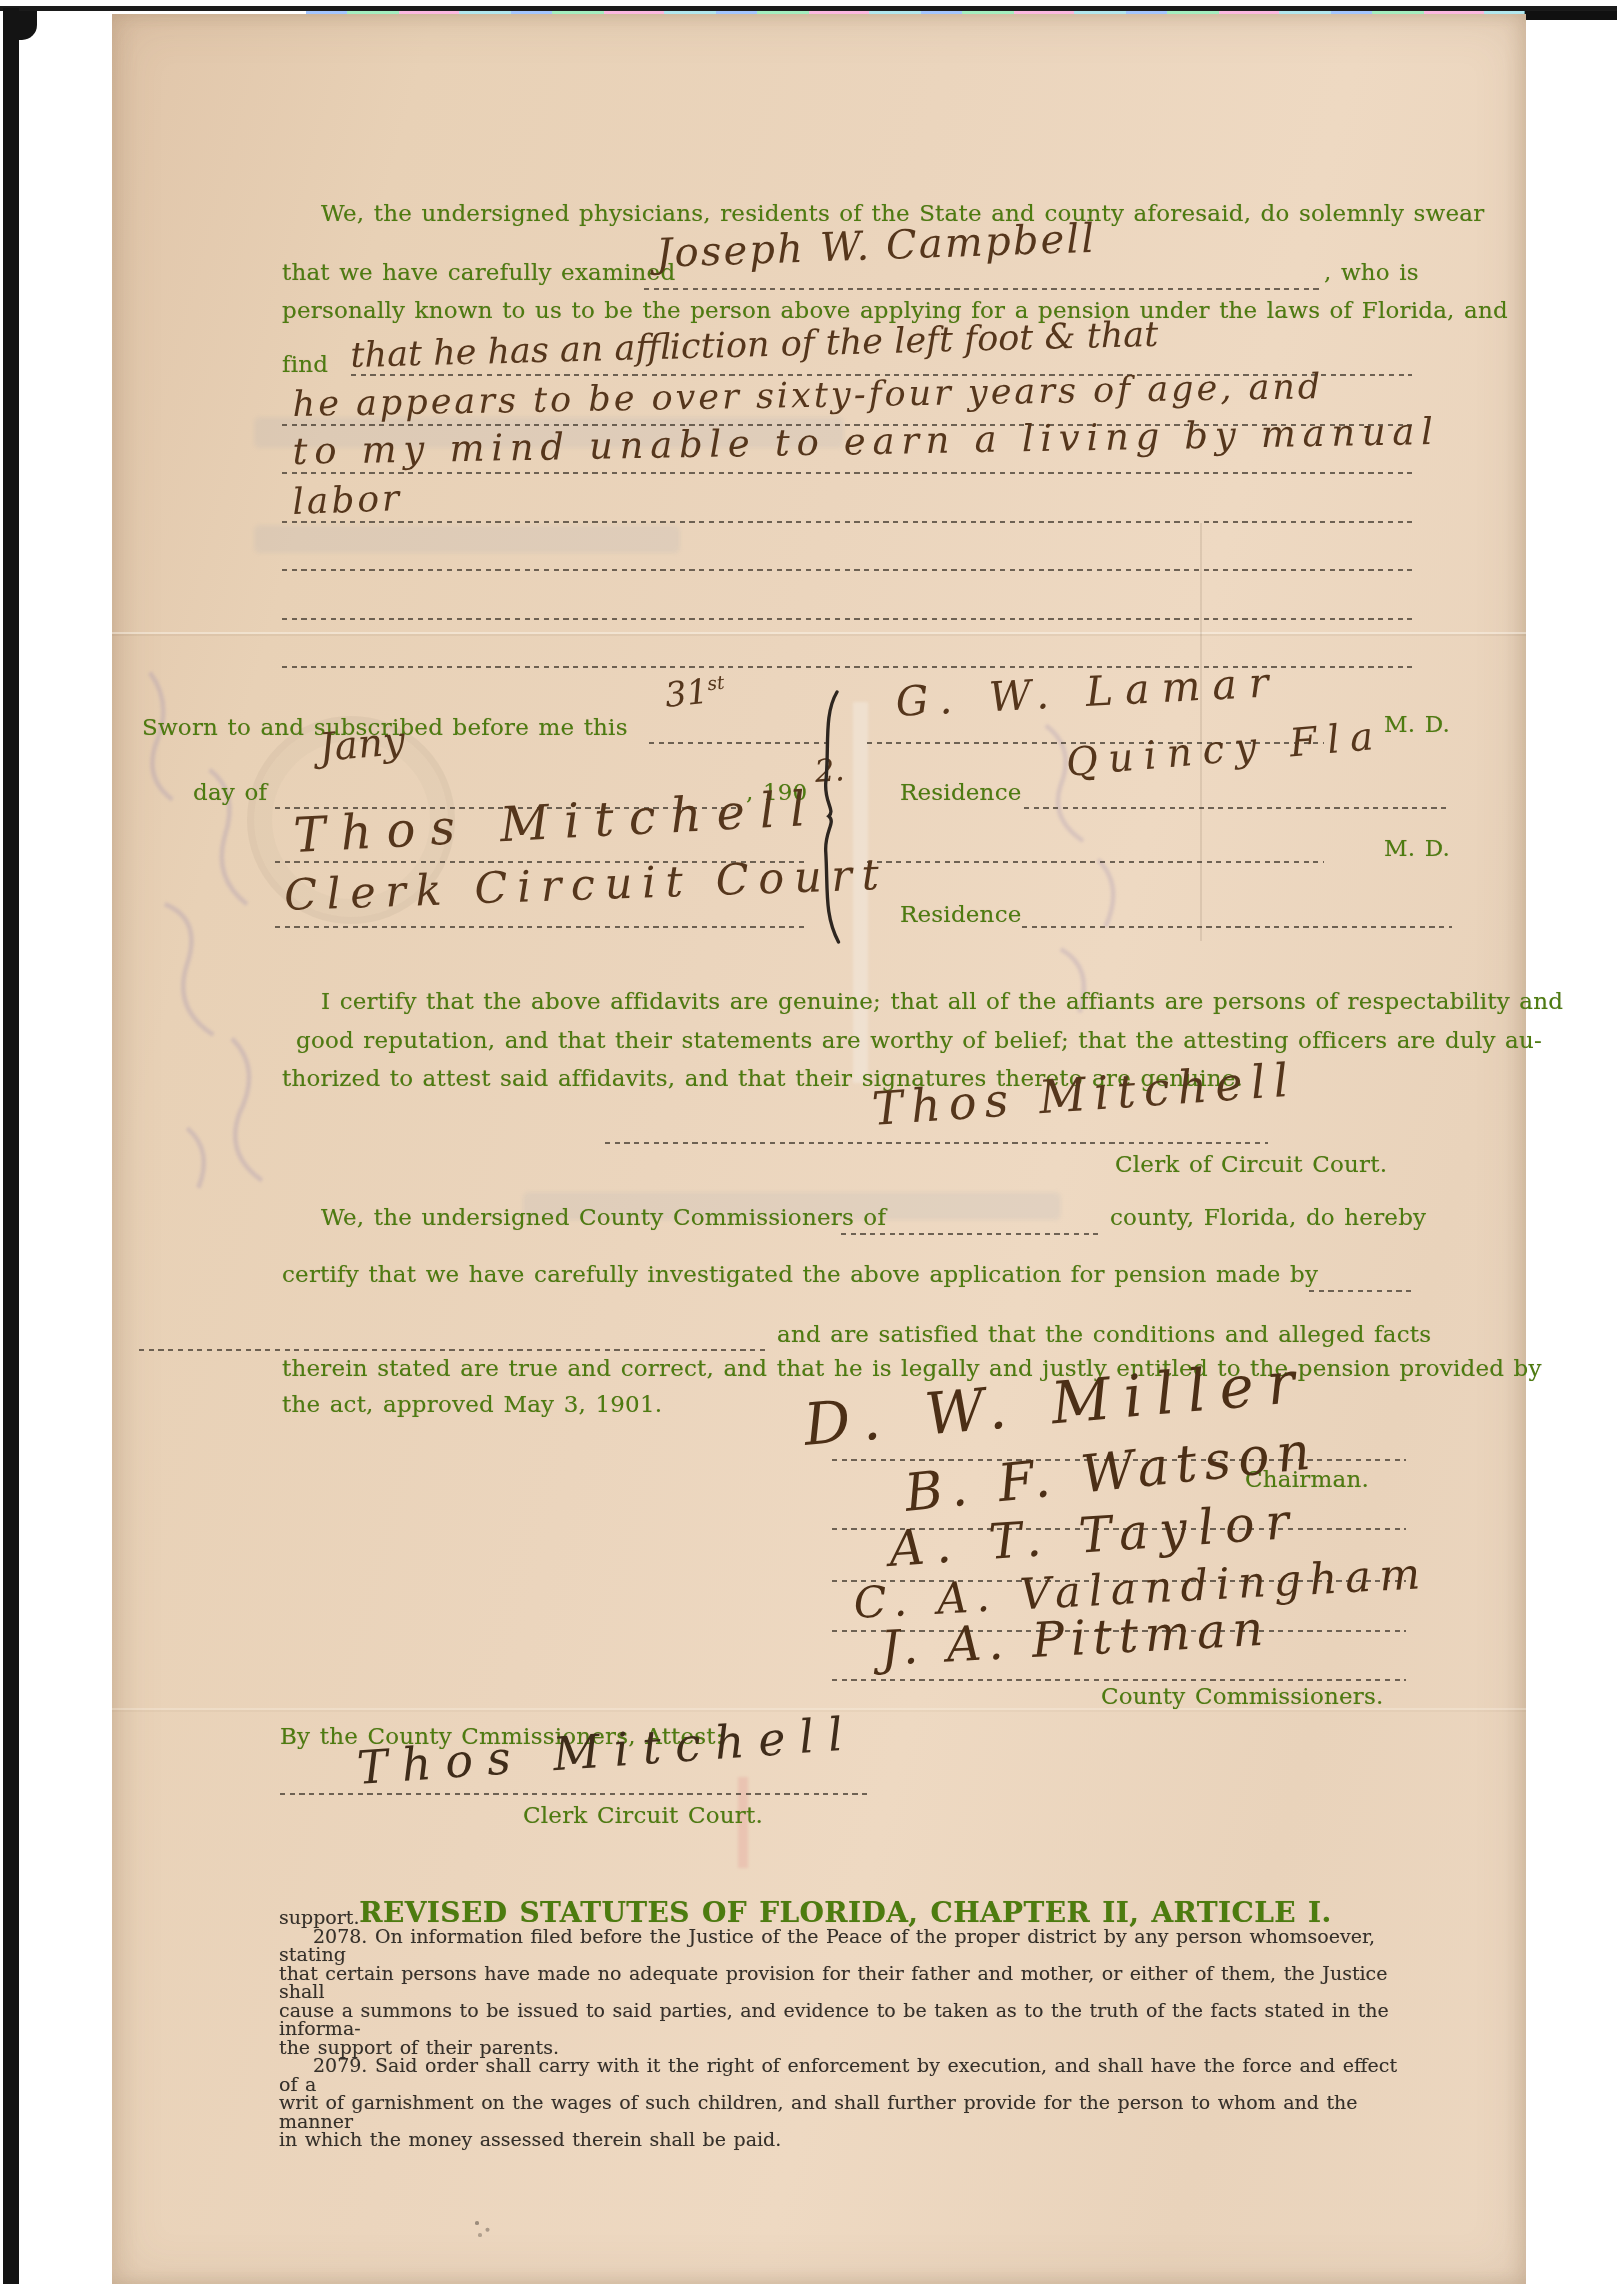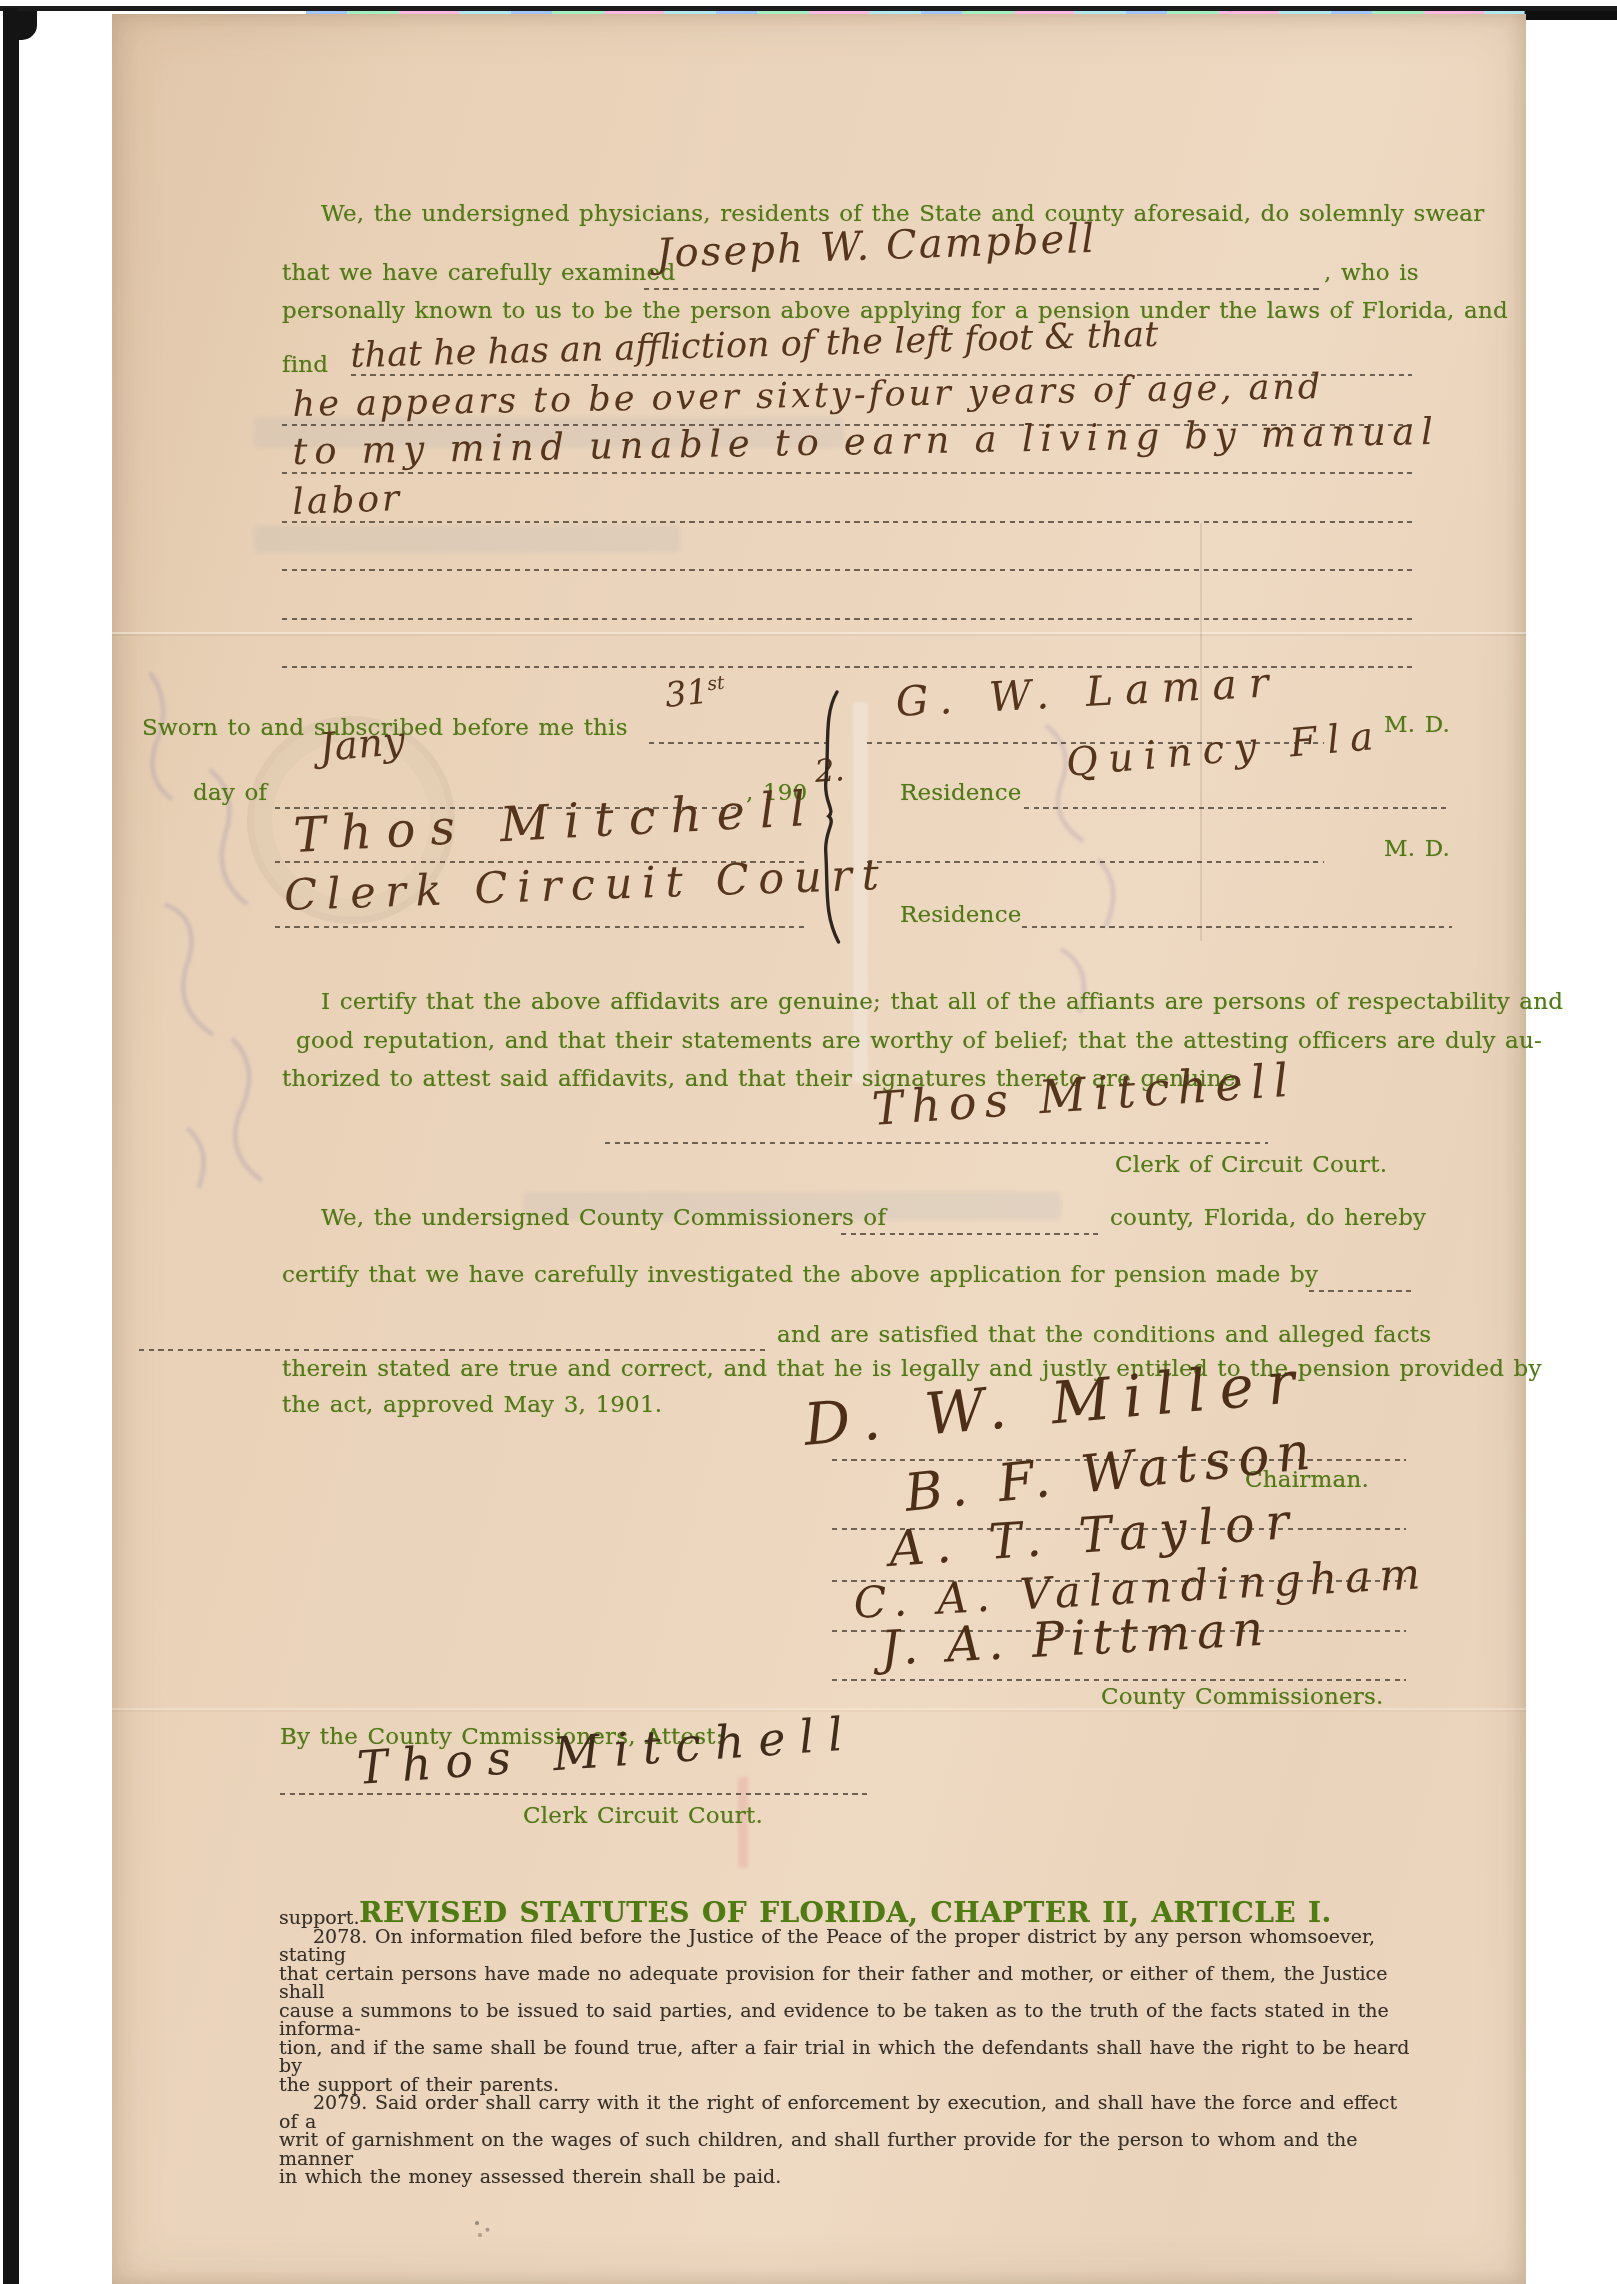--- a/index.html
+++ b/index.html
@@ -184,20 +184,19 @@
   <div class="pr" style="left:523px;top:1802px;">Clerk Circuit Court.</div>
 </div>
 
 <div>
   <div class="pr head" style="left:279px;top:1859px;">REVISED STATUTES OF FLORIDA, CHAPTER II, ARTICLE I.</div>
   <div class="stblock">
     <div>support.</div>
     <div class="ind">2078.   On information filed before the Justice of the Peace of the proper district by any person whomsoever, stating</div>
     <div>that certain persons have made no adequate provision for their father and mother, or either of them, the Justice shall</div>
     <div>cause a summons to be issued to said parties, and evidence to be taken as to the truth of the facts stated in the informa-</div>
-    <div>tion, and if the same shall be found true, after a fair trial in which the defendants shall have the right to be heard by</div>
     <div>the support of their parents.</div>
     <div class="ind">2079.   Said order shall carry with it the right of enforcement by execution, and shall have the force and effect of a</div>
     <div>writ of garnishment on the wages of such children, and shall further provide for the person to whom and the manner</div>
     <div>in which the money assessed therein shall be paid.</div>
   </div>
 </div>
 
 
 </body></html>

